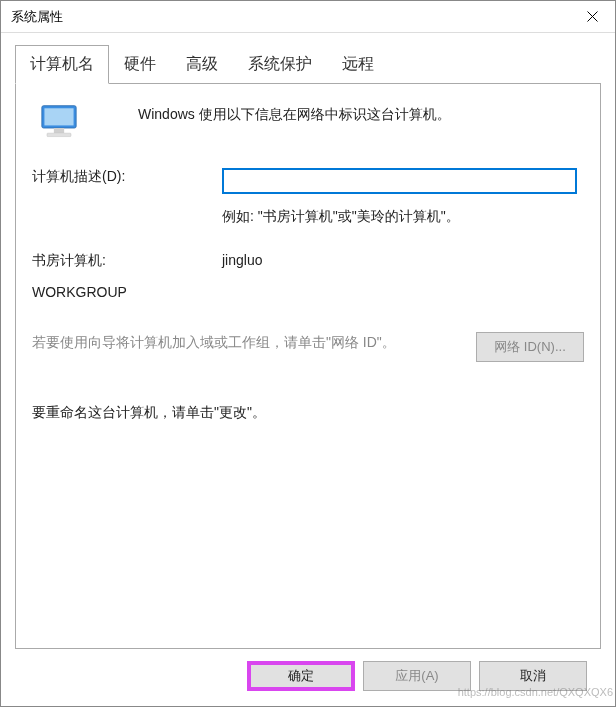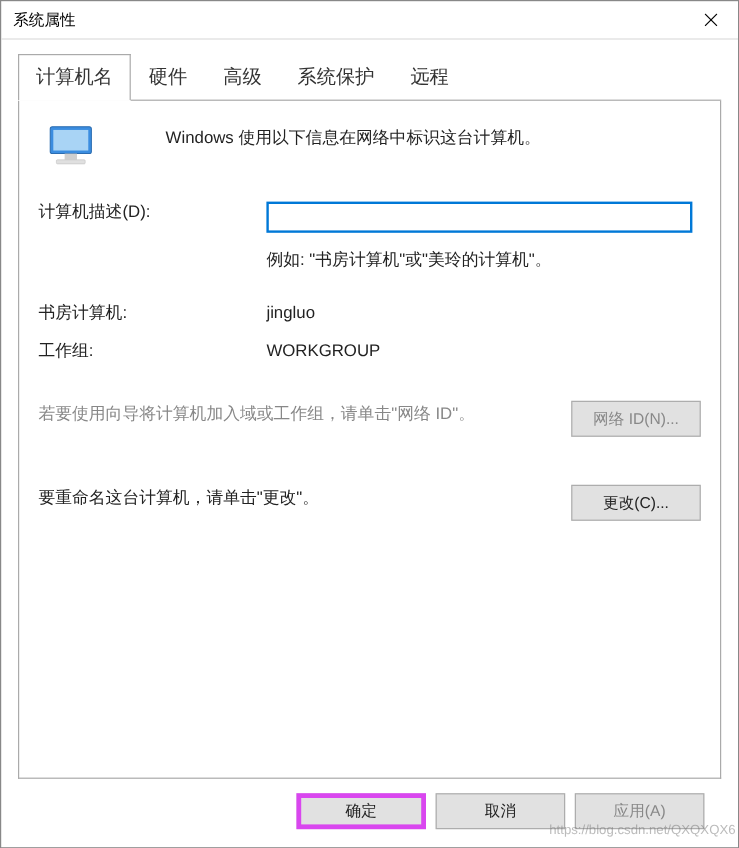--- a/index.html
+++ b/index.html
@@ -198,36 +198,34 @@
       </div>
 
       <div class="hint-row">例如: "书房计算机"或"美玲的计算机"。</div>
 
       <div class="form-row">
         <div class="form-label">书房计算机:</div>
         <div class="form-value">jingluo</div>
       </div>
 
       <div class="form-row">
-        <div class="form-label">工作组:</div>
         <div class="form-value">WORKGROUP</div>
       </div>
 
       <div class="section-row">
         <div class="section-text disabled">若要使用向导将计算机加入域或工作组，请单击"网络 ID"。</div>
         <button class="win-button disabled">网络 ID(N)...</button>
       </div>
 
       <div class="section-row" style="margin-top:40px;">
         <div class="section-text">要重命名这台计算机，请单击"更改"。</div>
-        <button class="win-button">更改(C)...</button>
       </div>
     </div>
 
     <div class="footer">
       <button class="win-button primary">确定</button>
+      <button class="win-button disabled">应用(A)</button>
       <button class="win-button">取消</button>
-      <button class="win-button disabled">应用(A)</button>
     </div>
 
     <div class="watermark">https://blog.csdn.net/QXQXQX6</div>
   </div>
 </div>
 
 </body></html>

